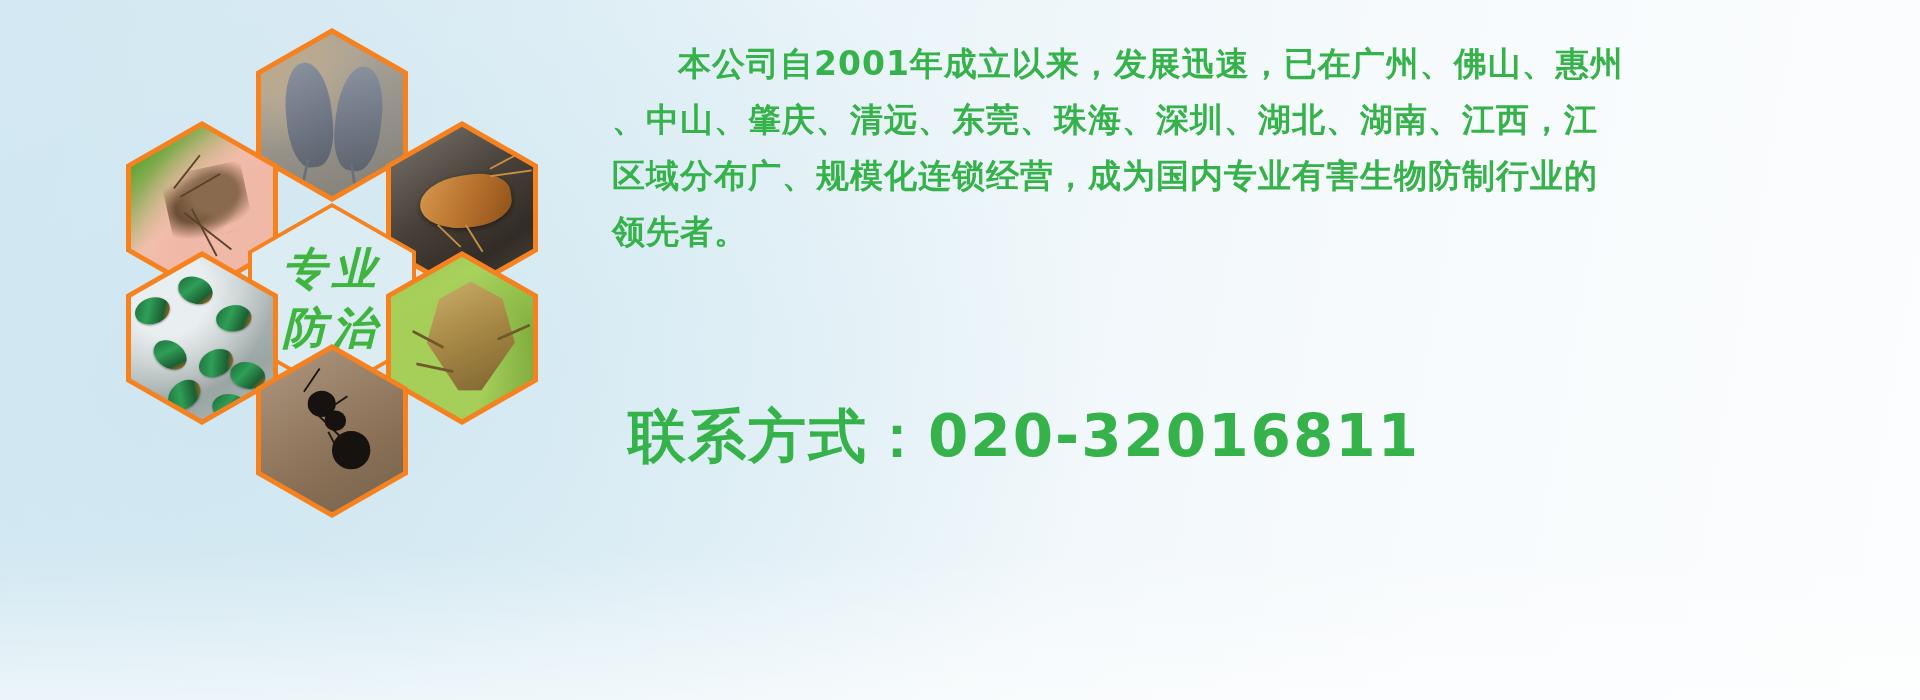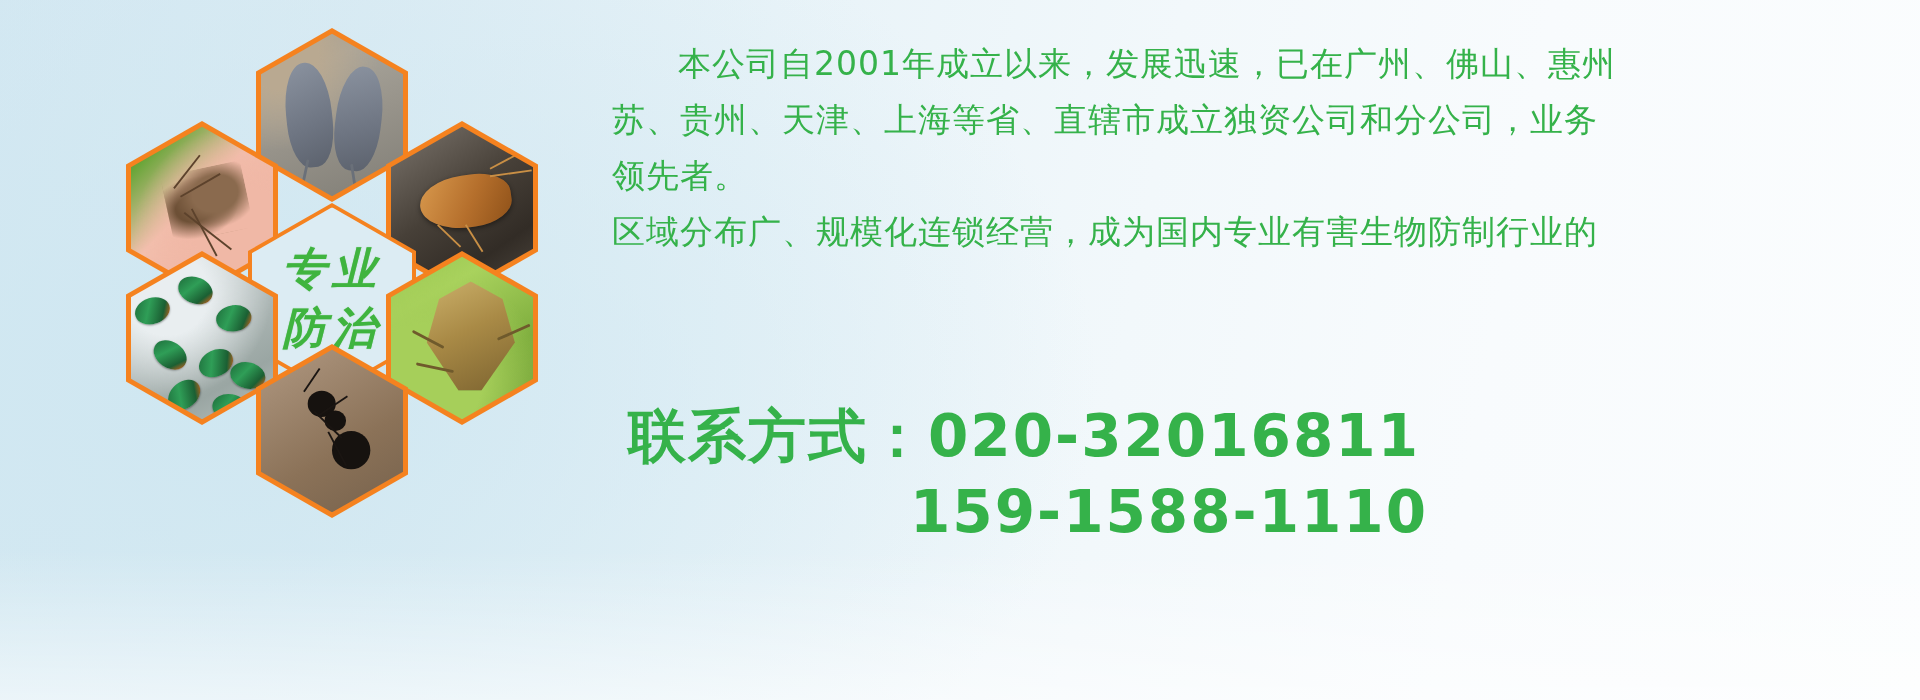--- a/index.html
+++ b/index.html
@@ -125,21 +125,21 @@
     font-family:"DejaVu Sans","Liberation Sans",sans-serif;
     text-shadow:0 0 1px rgba(63,180,63,.6);
   }
   .hexlabel .l2{display:block;margin-top:10px;}
 
   
   .content{position:absolute;left:612px;top:0;width:1290px;height:700px;}
 
   .paragraph{
     position:absolute;left:0;top:36px;width:1232px;
-    color:#35b24a;font-weight:normal;
+    color:#35b24a;font-weight:bold;
     font-size:33px;line-height:56px;letter-spacing:1px;
     font-family:"DejaVu Sans","Liberation Sans",sans-serif;
   }
   .paragraph .ln{display:block;white-space:nowrap;}
   .paragraph .ln.first{text-indent:66px;}
 
   .contact{position:absolute;left:16px;top:398px;width:1240px;}
   .contact .row{
     display:block;white-space:nowrap;
     color:#35b24a;font-weight:bold;
@@ -238,25 +238,24 @@
         </div>
       </div>
     </div>
 
   </div>
 
   <div class="content">
 
     <div class="paragraph">
       <span class="ln first">本公司自2001年成立以来，发展迅速，已在广州、佛山、惠州</span>
-      <span class="ln">苏、贵州、天津、上海等省、直辖市成立独资公司和分公司，业务</span>
+      <span class="ln">、中山、肇庆、清远、东莞、珠海、深圳、湖北、湖南、江西，江</span>
+      <span class="ln">区域分布广、规模化连锁经营，成为国内专业有害生物防制行业的</span>
       <span class="ln">领先者。</span>
-      <span class="ln">区域分布广、规模化连锁经营，成为国内专业有害生物防制行业的</span>
     </div>
 
     <div class="contact">
       <span class="row"><span>联系方式：</span><span>020-32016811</span></span>
-      <span class="row second">159-1588-1110</span>
     </div>
 
   </div>
 
 </div>
 
 </body></html>

